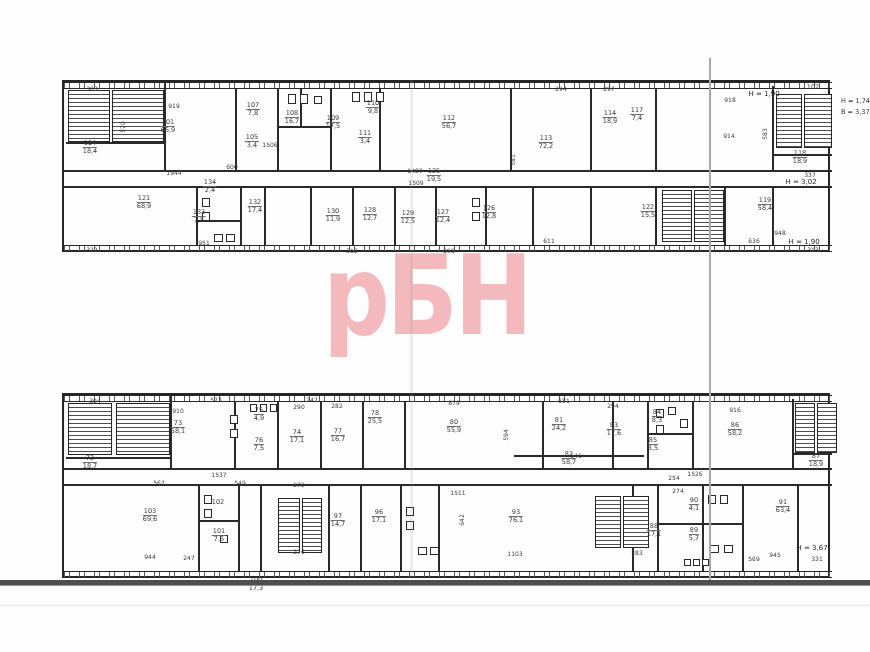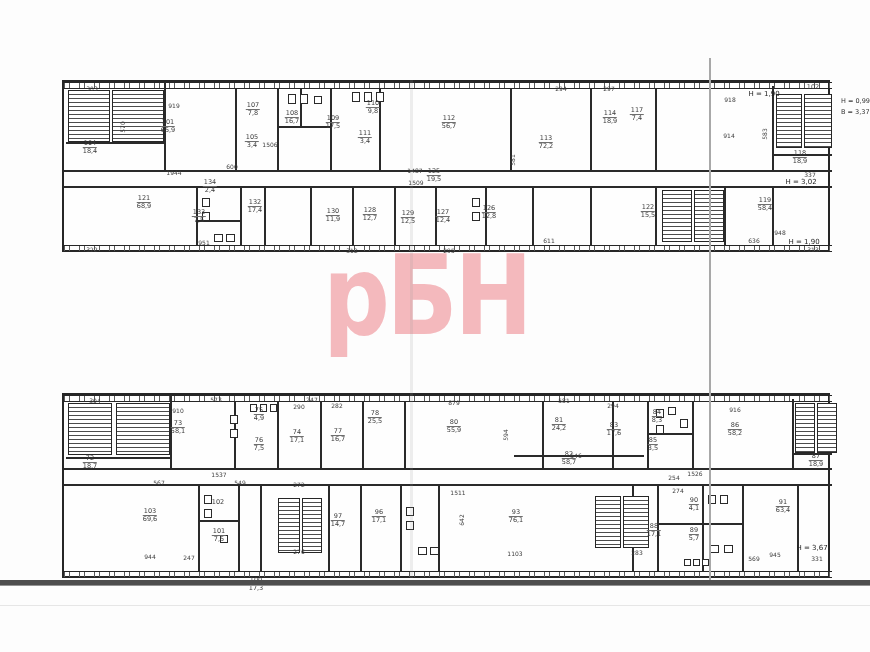--- a/index.html
+++ b/index.html
@@ -266,21 +266,21 @@
       <div class="dim" style="left: 235px; top: 156px;">276</div>
       <div class="dim" style="left: 451px; top: 158px;">1103</div>
       <div class="dim" style="left: 573px; top: 157px;">283</div>
       <div class="dim" style="left: 690px; top: 163px;">569</div>
       <div class="dim" style="left: 711px; top: 159px;">945</div>
       <div class="dim" style="left: 753px; top: 163px;">331</div>
       <div class="hgt" style="left: 748px; top: 153px;">Н = 3,67</div>
     </div>
 
   <div id="margin-ann">
-    <div>Н = 0,99</div>
+    <div>Н = 1,74</div>
     <div>В = 3,37</div>
   </div>
 
   <div class="fold-v" style="left:709px;top:58px;height:528px;"></div>
   <div class="crease-v" style="left:410px;top:80px;height:498px;"></div>
   <div class="scan-band" style="top:580px;height:5px;background:#4e4e4e;"></div>
   <div class="scan-band" style="top:585px;height:1px;background:#939393;"></div>
   <div class="scan-band" style="top:605px;height:1px;background:#e6e6e6;"></div>
 </div>
 

